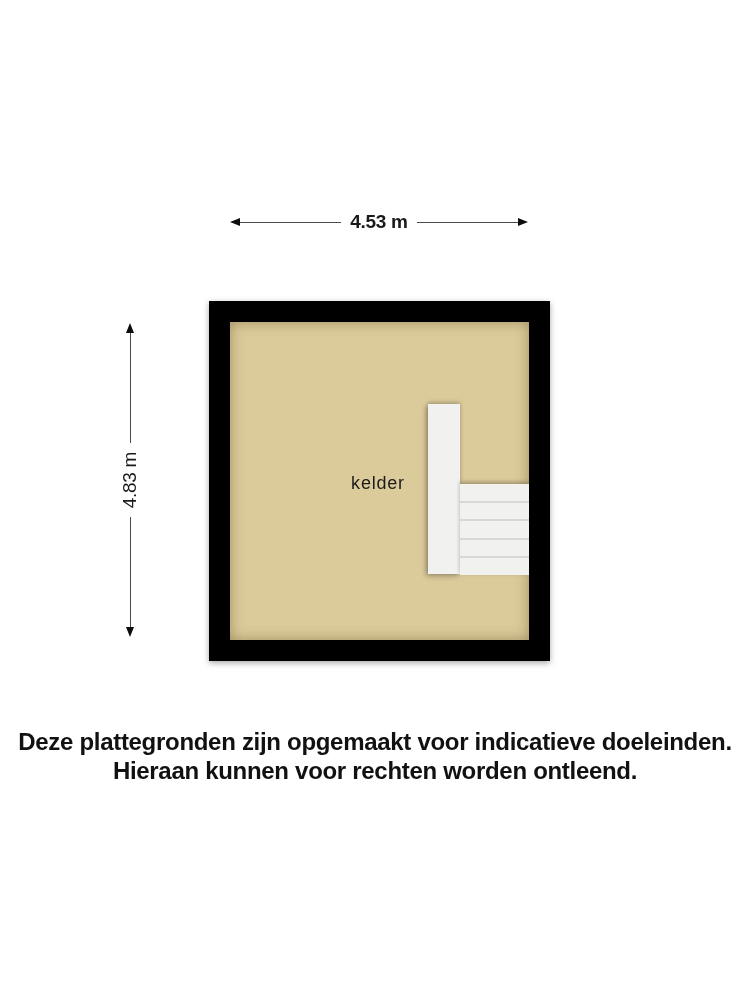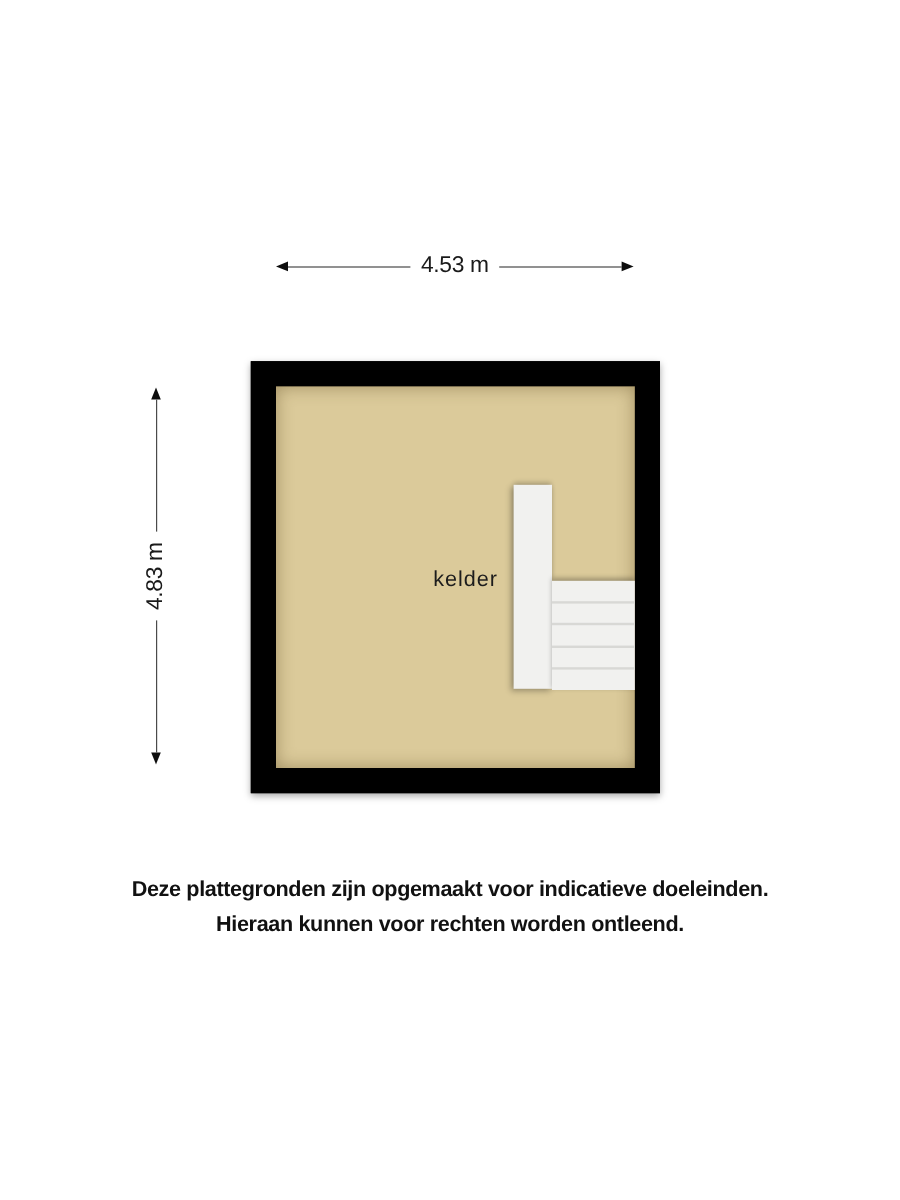--- a/index.html
+++ b/index.html
@@ -16,21 +16,21 @@
   body { font-family: "Liberation Sans", "DejaVu Sans", sans-serif; color: var(--text); position: relative; }
 
   .canvas { position: absolute; inset: 0; }
 
   
   .dim-h {
     position: absolute; left: 230px; top: 210px; width: 298px; height: 24px;
     display: flex; align-items: center;
   }
   .dim-h .hline { flex: 1; height: 0; border-top: 1px solid var(--dim-line); }
-  .dim-h .label { margin: 0 9px; font-size: 19px; letter-spacing: -0.3px; white-space: nowrap; }
+  .dim-h .label { margin: 0 9px; font-size: 19px; letter-spacing: -0.3px; white-space: nowrap; font-weight: bold; }
   .arr { width: 0; height: 0; border-style: solid; flex: none; }
   .arr-left  { border-width: 4px 10px 4px 0; border-color: transparent #0d0d0d transparent transparent; }
   .arr-right { border-width: 4px 0 4px 10px; border-color: transparent transparent transparent #0d0d0d; }
   .arr-up    { border-width: 0 4px 10px 4px; border-color: transparent transparent #0d0d0d transparent; }
   .arr-down  { border-width: 10px 4px 0 4px; border-color: #0d0d0d transparent transparent transparent; }
 
   
   .dim-v {
     position: absolute; left: 118px; top: 323px; width: 24px; height: 314px;
     display: flex; flex-direction: column; align-items: center;
@@ -46,41 +46,41 @@
     position: absolute; left: 209px; top: 301px; width: 341px; height: 360px;
     background: var(--wall); border: 21px solid var(--wall);
     box-shadow: 0 2px 6px rgba(0,0,0,0.35);
   }
   .floor {
     width: 100%; height: 100%; background: var(--floor);
     box-shadow: inset 0 0 14px rgba(90,72,30,0.45);
     position: relative;
   }
   .room-label {
-    position: absolute; left: 158px; top: 161px; transform: translate(-50%,-50%);
+    position: absolute; left: 148px; top: 161px; transform: translate(-50%,-50%);
     font-size: 18px; letter-spacing: 0.8px; color: #1c1c1c; white-space: nowrap;
   }
   .stair-bar {
     position: absolute; left: 198px; top: 82px; width: 32px; height: 170px;
     background: var(--stairs);
     box-shadow: -2px 2px 5px rgba(0,0,0,0.30), 0 -2px 4px rgba(0,0,0,0.18);
   }
   .treads {
     position: absolute; left: 230px; top: 162px; width: 69px; height: 91px;
     background: var(--stairs);
     box-shadow: 0 -2px 4px rgba(0,0,0,0.28);
     display: flex; flex-direction: column; overflow: hidden;
   }
   .tread { flex: 1; }
   .tread + .tread { border-top: 2px solid var(--stair-divider); }
 
   
   .disclaimer {
     position: absolute; left: 0; right: 0; top: 727px;
-    text-align: center; font-weight: bold; font-size: 18px; line-height: 29px;
+    text-align: center; font-weight: bold; font-size: 24px; line-height: 29px;
     letter-spacing: -0.3px; color: #111;
   }
 </style>
 </head>
 <body>
 
 <div class="canvas">
 
   <div class="dim-h">
     <span class="arr arr-left"></span>

